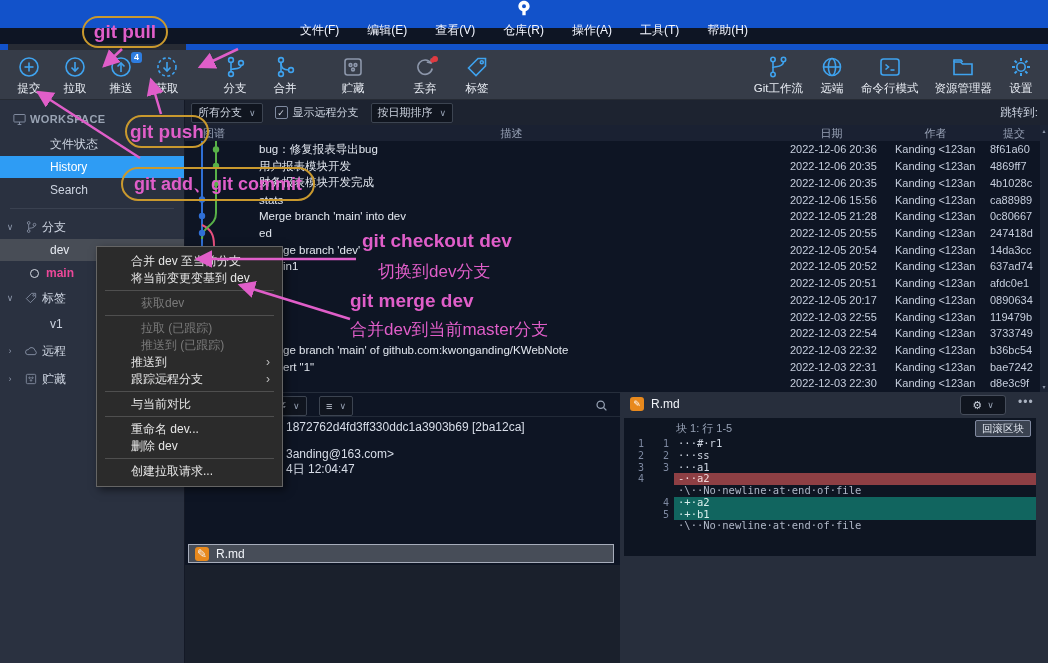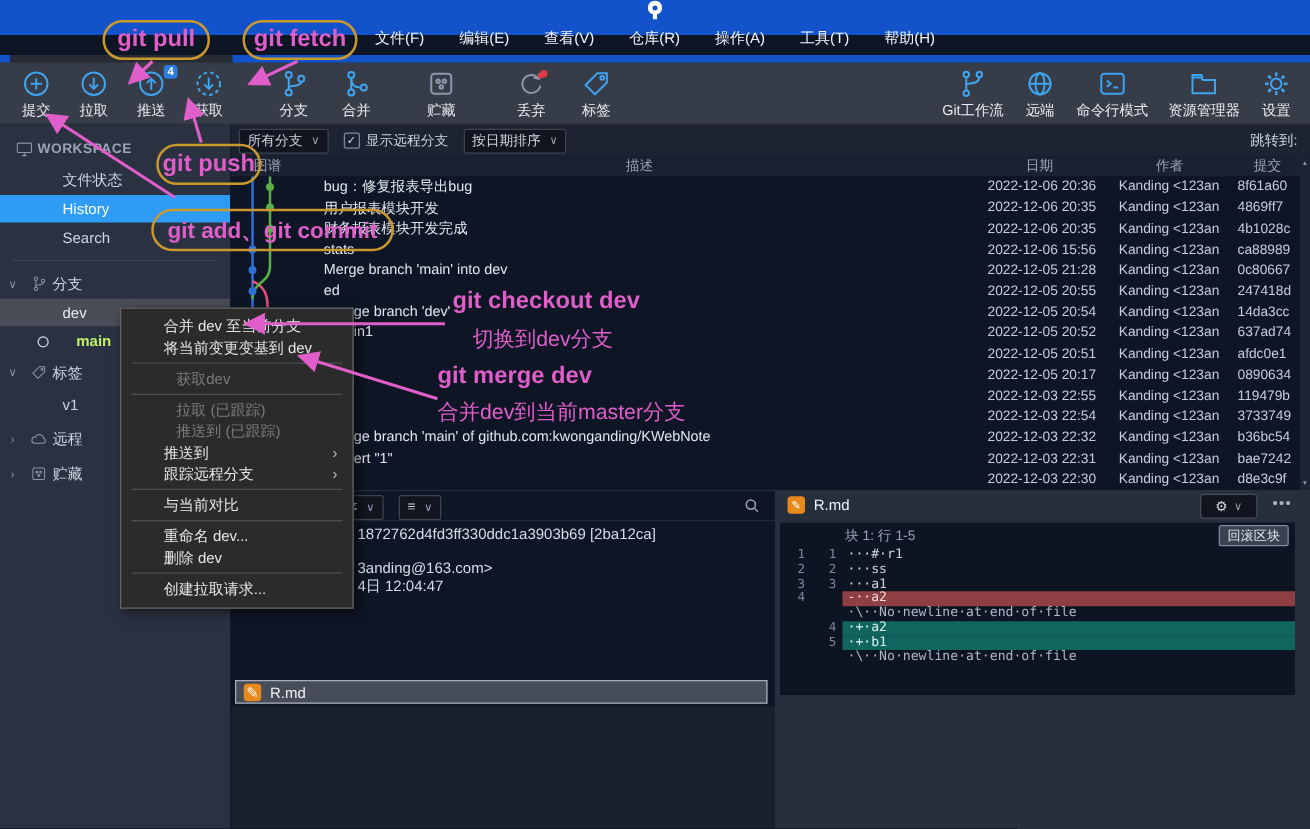--- a/index.html
+++ b/index.html
@@ -322,21 +322,21 @@
             <circle cx="8" cy="5" r="2.3"></circle>
             <circle cx="8" cy="19" r="2.3"></circle>
             <circle cx="18" cy="8" r="2.3"></circle>
             <line x1="8" y1="7.3" x2="8" y2="16.7"></line>
             <path d="M18 10.3 C18 15,8 13,8 15"></path>
           </svg>
       </span>
       <span>分支</span>
     </div>
     <div class="sb-row sb-ind sel-gray" style="height:22px;">dev</div>
-    <div class="sb-row" style="font-weight:bold;color:#bef264;gap:15px;">
+    <div class="sb-row" style="font-weight:bold;color:#ec4899;">
       <span class="cur-dot"></span>
       <span>main</span>
     </div>
     <div class="sb-row" style="height:26px;">
       <span class="chev">∨</span>
       <span class="sb-ico">
         <svg width="14" height="14" viewBox="0 0 24 24">
             <path d="M4 13 L13 4 H20 V11 L11 20 Z"></path>
             <circle cx="16.5" cy="7.5" r="1.4"></circle>
           </svg>
@@ -635,23 +635,20 @@
         <line x1="238" y1="49" x2="200" y2="67" marker-end="url(#ah)"></line>
         <line x1="161" y1="114" x2="151" y2="80" marker-end="url(#ah)"></line>
         <line x1="140" y1="158" x2="38" y2="92" marker-end="url(#ah)"></line>
         <line x1="356" y1="259" x2="197" y2="259" marker-end="url(#ah)"></line>
         <line x1="350" y1="319" x2="240" y2="285" marker-end="url(#ah)"></line>
       </g>
     </svg>
     <div class="oval" style="left:82px;top:16px;width:86px;height:32px;">
       <span class="pk" style="font-size:19px;">git pull</span>
     </div>
-    <div class="oval" style="left:194px;top:16px;width:92px;height:32px;">
-      <span class="pk" style="font-size:19px;">git fetch</span>
-    </div>
     <div class="oval" style="left:125px;top:115px;width:84px;height:33px;">
       <span class="pk" style="font-size:19px;">git push</span>
     </div>
     <div class="oval" style="left:121px;top:157px;width:194px;height:34px;margin-top:10px;">
       <span class="pk" style="font-size:18px;">git add、git commit</span>
     </div>
     <div class="anno-txt pk" style="left:362px;top:230px;font-size:19px;">git checkout dev</div>
     <div class="anno-txt pk" style="left:378px;top:260px;font-size:17px;font-weight:normal;">切换到dev分支</div>
     <div class="anno-txt pk" style="left:350px;top:290px;font-size:19px;">git merge dev</div>
     <div class="anno-txt pk" style="left:350px;top:318px;font-size:17px;font-weight:normal;">合并dev到当前master分支</div>

